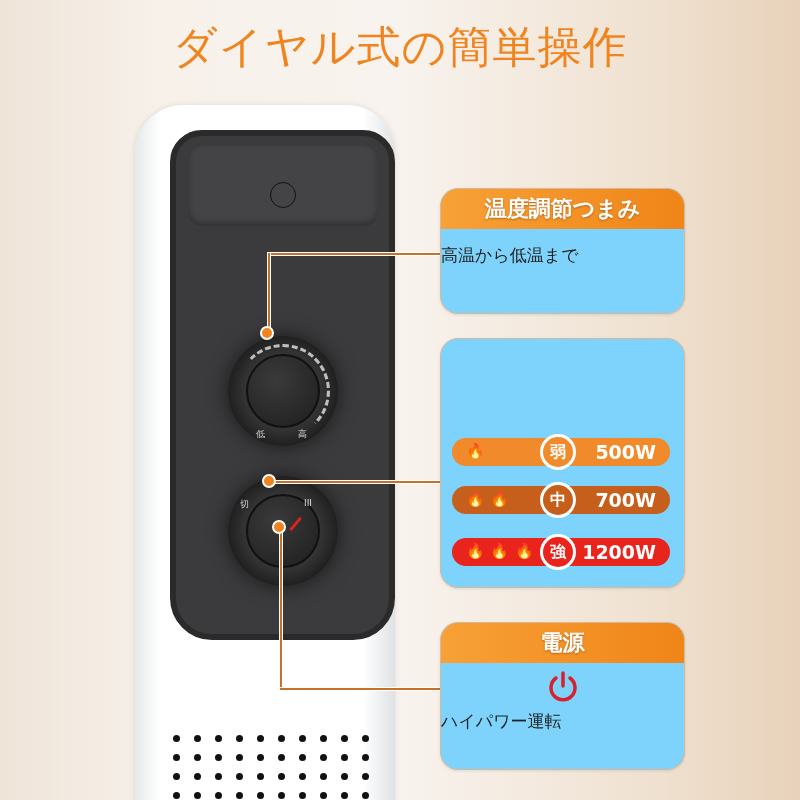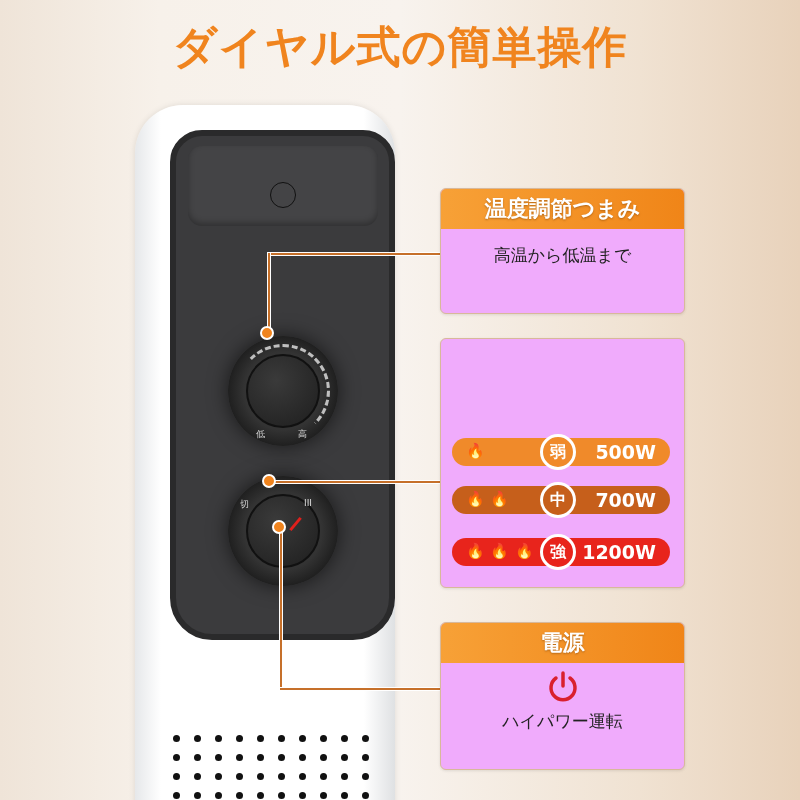--- a/index.html
+++ b/index.html
@@ -1,33 +1,33 @@
 <!DOCTYPE html>
 <html><head>
 <meta charset="utf-8">
 <style>
   *{box-sizing:border-box;margin:0;padding:0}
   body{width:800px;height:800px;overflow:hidden;font-family:"DejaVu Sans","Liberation Sans",sans-serif;
     background:linear-gradient(90deg,#efe4d8 0%,#f7f1ea 20%,#f8f3ee 50%,#f0e2d2 80%,#e8d2bb 100%);position:relative}
-  .title{position:absolute;left:0;width:800px;top:18px;text-align:center;font-size:44px;font-weight:bold;color:#f0841e;letter-spacing:1px}
+  .title{position:absolute;left:0;width:800px;top:18px;text-align:center;font-size:44px;font-weight:normal;color:#f0841e;letter-spacing:1px}
   .heater{position:absolute;left:135px;top:105px;width:260px;height:720px;background:linear-gradient(90deg,#e6e8ea 0%,#fff 10%,#fff 88%,#dfe1e3 100%);border-radius:48px 48px 0 0;box-shadow:0 0 6px rgba(0,0,0,.1)}
   .panel{position:absolute;left:35px;top:25px;width:225px;height:510px;background:#3b3b3d;border-radius:32px 32px 42px 42px;border:6px solid #2a2a2b}
   .panel-top{position:absolute;left:12px;top:10px;width:190px;height:80px;background:#444446;border-radius:14px;box-shadow:inset 0 -3px 6px rgba(0,0,0,.3)}
   .btn-circle{position:absolute;left:82px;top:36px;width:26px;height:26px;border-radius:50%;border:1px solid #111}
   .knob{position:absolute;width:110px;height:110px;border-radius:50%;background:radial-gradient(circle,#333 50%,#202020 70%,#2b2b2b 100%);box-shadow:0 0 20px rgba(0,0,0,.6)}
   .knob .inner{position:absolute;left:18px;top:18px;width:74px;height:74px;border-radius:50%;background:radial-gradient(circle at 40% 35%,#3a3a3a,#1e1e1e);border:2px solid #111}
   .knob .ring{position:absolute;left:8px;top:8px;width:94px;height:94px;border-radius:50%;border:3px dashed rgba(255,255,255,.7);border-left-color:transparent;border-bottom-color:transparent}
   .knob-lbl{position:absolute;color:#ddd;font-size:9px}
   .grille{position:absolute;left:38px;top:630px;display:grid;grid-template-columns:repeat(10,7px);column-gap:14px;row-gap:12px}
   .dot{width:7px;height:7px;border-radius:50%;background:#111}
   .line{position:absolute;background:#c6702a;border:1px solid #fff;box-sizing:content-box}
   .pin{position:absolute;width:14px;height:14px;border-radius:50%;background:#f0841e;border:2px solid #fff}
-  .card{position:absolute;left:440px;width:245px;background:#f0abfc;border-radius:6px;border:1px solid #d8b89a;overflow:hidden;box-shadow:0 1px 3px rgba(0,0,0,.1)}
+  .card{position:absolute;left:440px;width:245px;background:#7dd3fc;border-radius:18px;border:1px solid #d8b89a;overflow:hidden;box-shadow:0 1px 3px rgba(0,0,0,.1)}
   .card-head{height:40px;background:linear-gradient(90deg,#f7a137,#f08518);color:#fff;font-size:22px;font-weight:bold;text-align:center;line-height:40px;text-shadow:0 1px 2px rgba(120,60,0,.5)}
-  .card-body{text-align:center;font-size:17px;color:#222;line-height:28px;padding:8px 11px}
+  .card-body{text-align:left;font-size:17px;color:#222;line-height:28px;padding:8px 0}
   .level{position:absolute;left:452px;width:218px;height:28px;border-radius:14px;color:#fff;font-weight:bold}
   .level .flames{position:absolute;left:14px;top:4px;font-size:15px;letter-spacing:6px}
   .level .badge{position:absolute;left:88px;top:-4px;width:36px;height:36px;border-radius:50%;border:3px solid #fff;text-align:center;line-height:30px;font-size:16px}
   .level .watt{position:absolute;right:14px;top:3px;font-size:19px}
   .power-icon{width:36px;height:36px;margin:6px auto 0;position:relative}
 </style>
 </head>
 <body>
 
 <div class="title">ダイヤル式の簡単操作</div>

